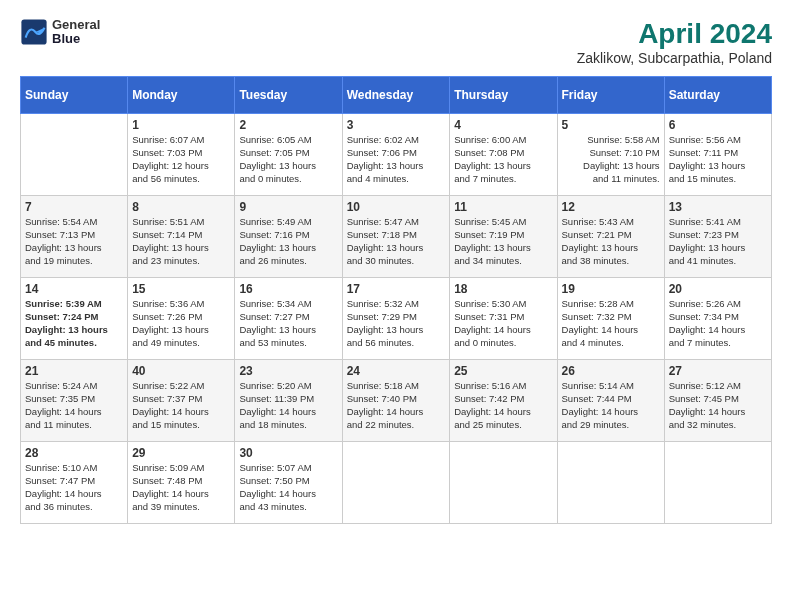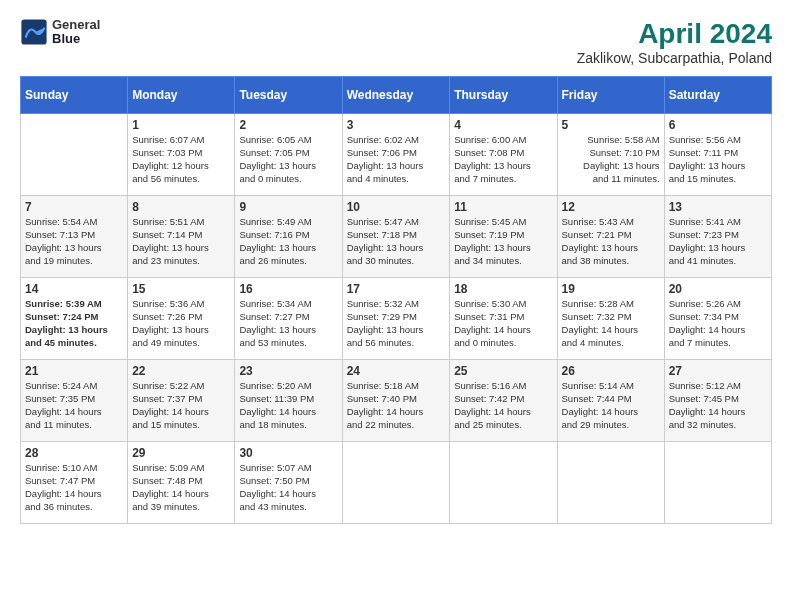--- a/index.html
+++ b/index.html
@@ -274,21 +274,21 @@
         </tr>
         <tr>
           <td>
             <span class="day-num">21</span>
             <div class="day-info" style="white-space: pre-line;">Sunrise: 5:24 AM
 Sunset: 7:35 PM
 Daylight: 14 hours
 and 11 minutes.</div>
           </td>
           <td>
-            <span class="day-num">22</span>
+            <span class="day-num">40</span>
             <div class="day-info" style="white-space: pre-line;">Sunrise: 5:22 AM
 Sunset: 7:37 PM
 Daylight: 14 hours
 and 15 minutes.</div>
           </td>
           <td>
             <span class="day-num">23</span>
             <div class="day-info" style="white-space: pre-line;">Sunrise: 5:20 AM
 Sunset: 11:39 PM
 Daylight: 14 hours

